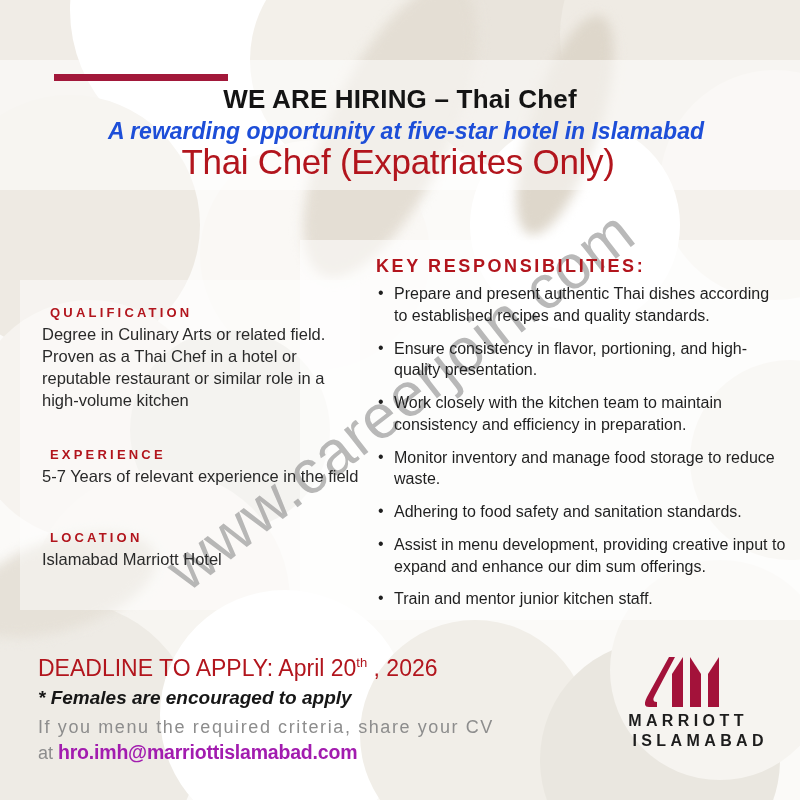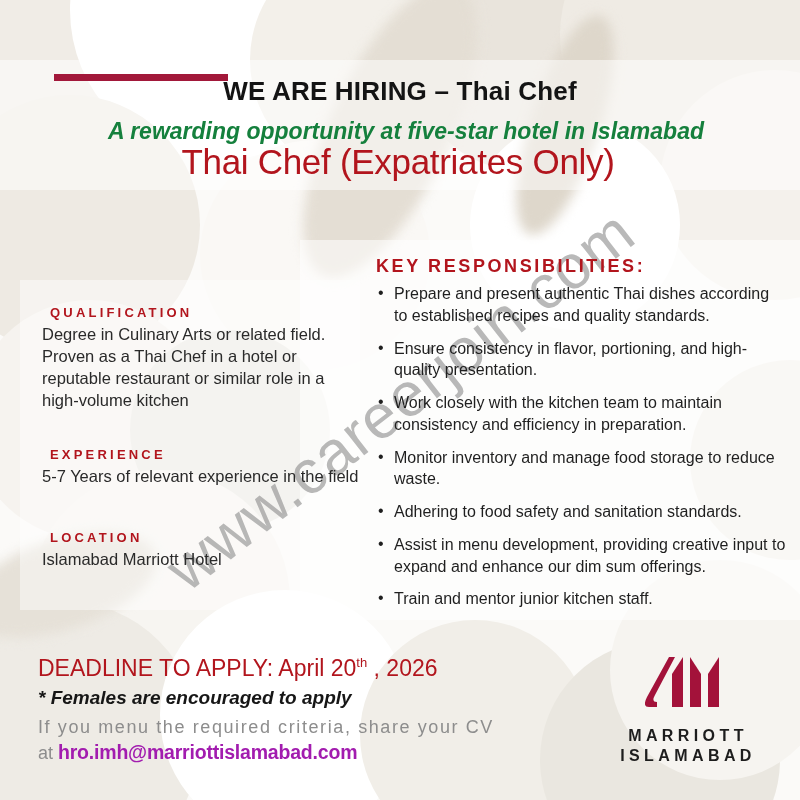--- a/index.html
+++ b/index.html
@@ -65,37 +65,37 @@
     top: 74px;
     width: 174px;
     height: 7px;
     background: #a2183a;
   }
 
   .headline {
     position: absolute;
     left: 0;
     right: 0;
-    top: 76px;
+    top: 84px;
     text-align: center;
     font-size: 26px;
     font-weight: bold;
     color: #141414;
     letter-spacing: .2px;
   }
   .subline {
     position: absolute;
     left: 12px;
     right: 0;
     top: 118px;
     text-align: center;
     font-size: 23px;
     font-weight: bold;
     font-style: italic;
-    color: #15803d;
+    color: #1d4ed8;
   }
   .roleline {
     position: absolute;
     left: 0;
     right: 4px;
     top: 142px;
     text-align: center;
     font-size: 35px;
     font-weight: 400;
     color: #b2151d;
@@ -218,28 +218,29 @@
   }
   .logo-mark {
     display: block;
     margin: 0 auto;
   }
   .logo-word {
     font-size: 16px;
     font-weight: bold;
     letter-spacing: 4.4px;
     color: #1d1d1d;
-    margin-top: 18px;
+    margin-top: 3px;
   }
   .logo-city {
     font-size: 16px;
     font-weight: bold;
     letter-spacing: 4.4px;
     color: #1d1d1d;
     margin-top: 2px;
+    text-align: right;
   }
 </style>
 </head>
 <body>
 
 <div id="poster">
 
   <div class="bg-layer">
     <div class="blob" style="left:-120px;top:-90px;width:300px;height:300px;background:#f0ece6;"></div>
     <div class="blob" style="left:70px;top:-140px;width:300px;height:300px;background:#ffffff;"></div>

